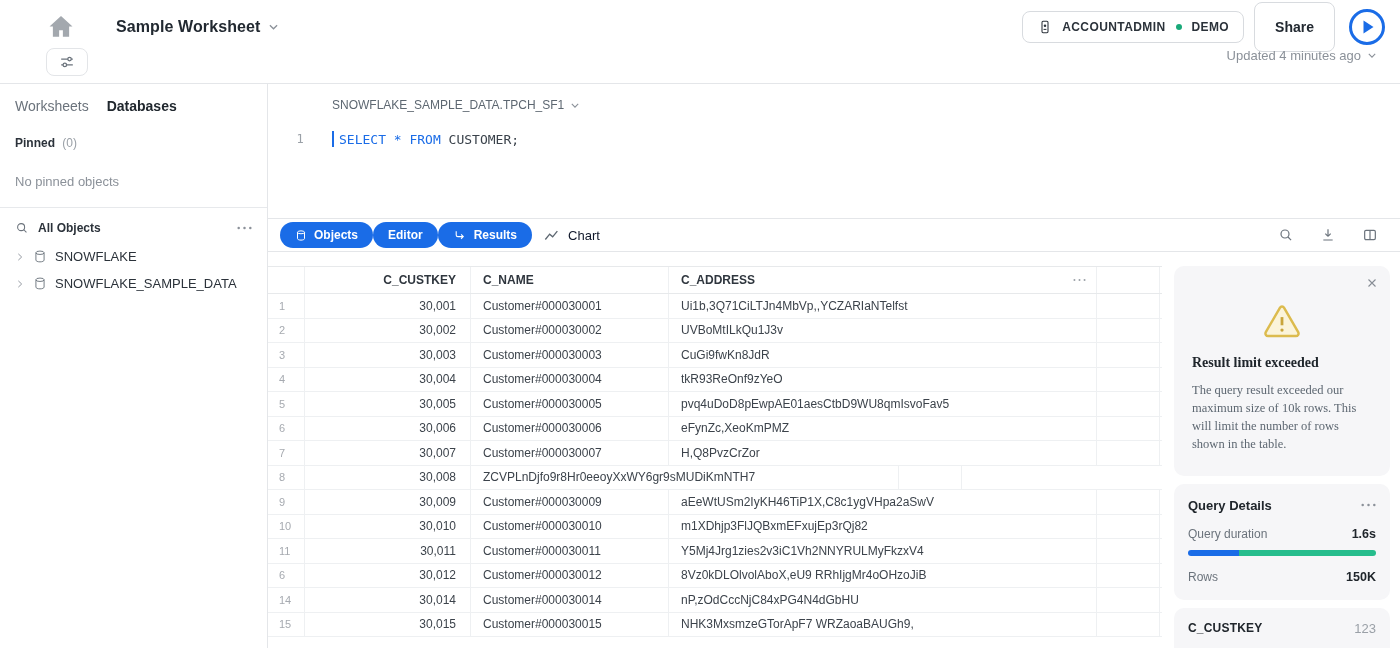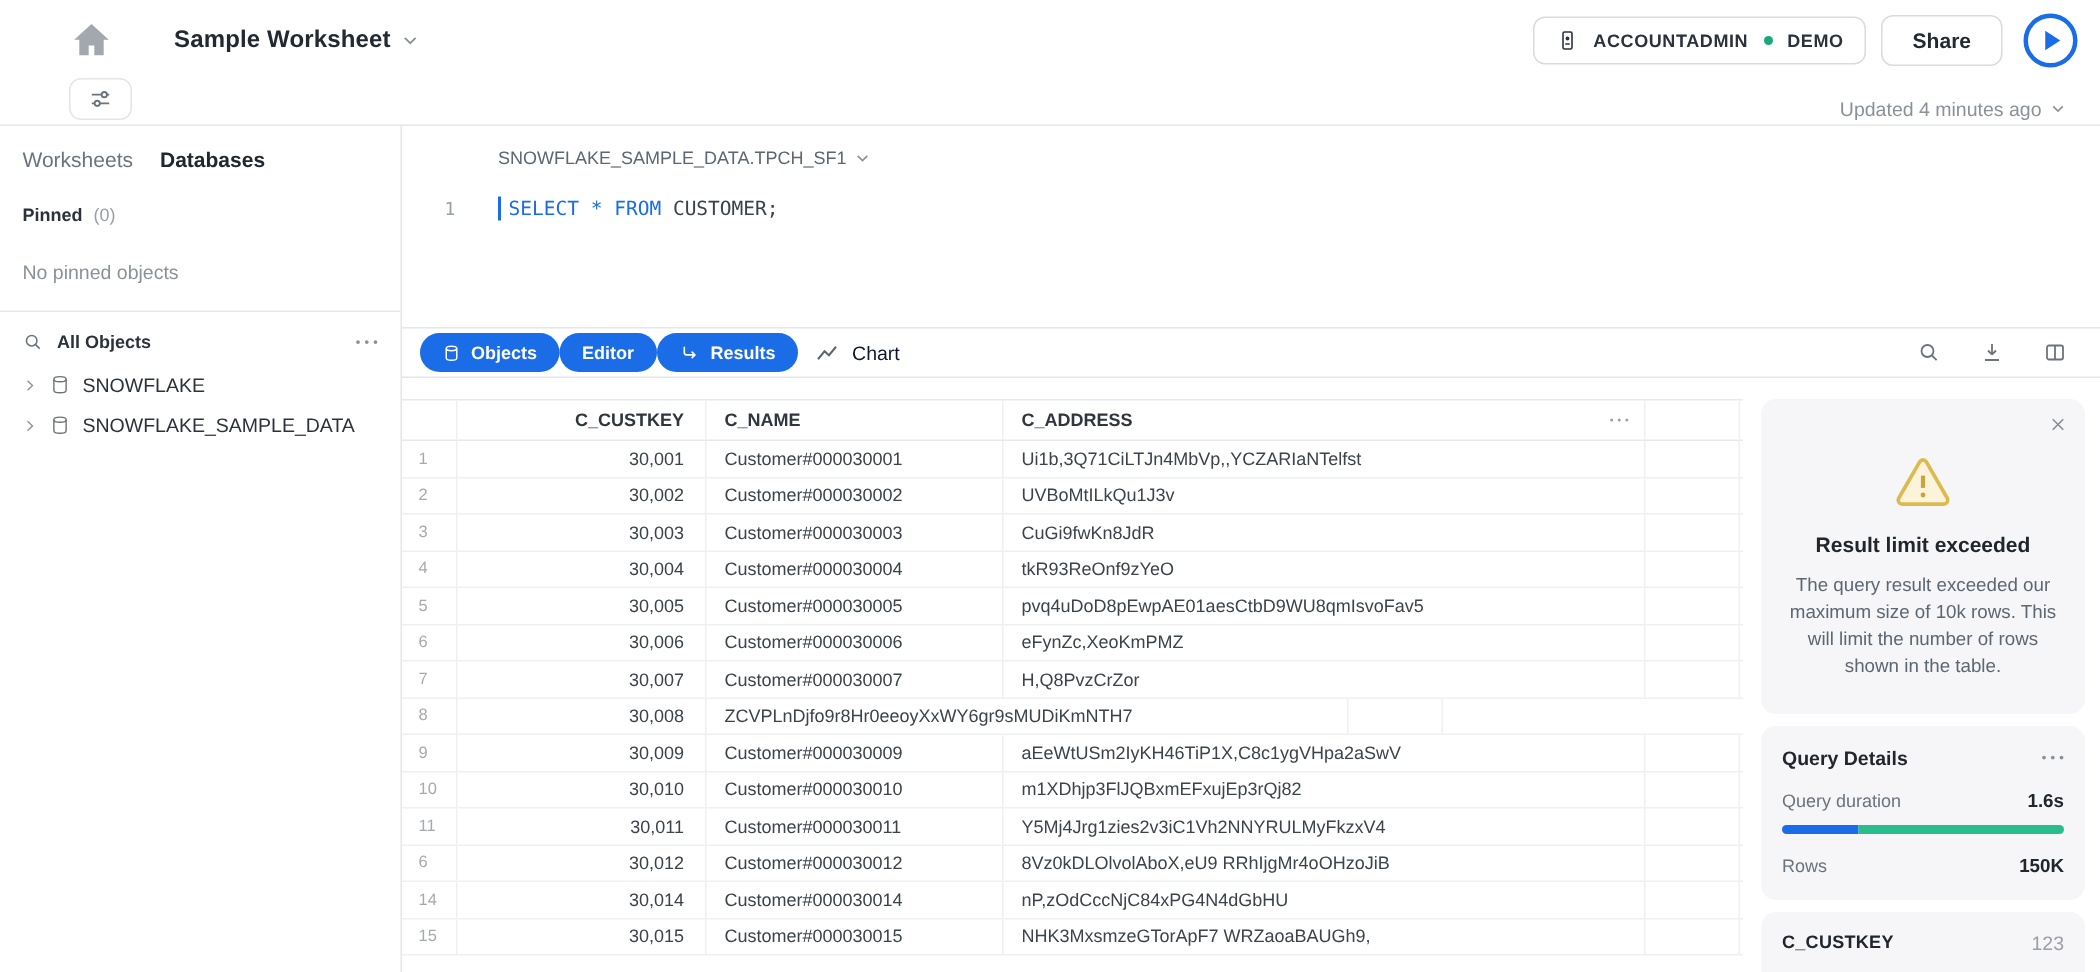--- a/index.html
+++ b/index.html
@@ -11,23 +11,23 @@
   .topbar { height:84px; border-bottom:1px solid #e4e6e9; flex:0 0 auto; }
   .topbar-row1 { display:flex; align-items:center; height:48px; padding:6px 14px 0 46px; }
   .home-ic { width:30px; height:30px; flex:0 0 auto; }
   .ws-title { font-size:16px; font-weight:700; color:#222931; margin-left:40px; letter-spacing:.1px; }
   .caret { width:9px; height:6px; margin-left:9px; }
   .top-right { margin-left:auto; display:flex; align-items:center; }
   .role-pill { display:flex; align-items:center; gap:9px; border:1px solid #d8dbdf; border-radius:8px; height:32px; padding:0 14px; background:#fff; cursor:pointer;margin-left:46px; }
   .role-pill .role { font-size:12px; font-weight:700; color:#2b323a; letter-spacing:.4px; }
   .dot { width:6px; height:6px; border-radius:50%; background:#19a979; margin-left:2px; }
   .role-pill .ctx { font-size:12px; font-weight:700; color:#2b323a; letter-spacing:.4px; }
-  .share-btn { border:1px solid #d8dbdf; border-radius:8px; height:34px; padding:0 20px; background:#fff; font-size:14px; font-weight:600; color:#222931; margin-left:10px; cursor:pointer; font-family:inherit; }
+  .share-btn { border:1px solid #d8dbdf; border-radius:8px; height:50px; padding:0 20px; background:#fff; font-size:14px; font-weight:600; color:#222931; margin-left:10px; cursor:pointer; font-family:inherit; }
   .play-btn { width:38px; height:38px; margin-left:13px; cursor:pointer; }
-  .topbar-row2 { display:flex; align-items:flex-end; height:32px; padding:0 24px 0 46px; }
+  .topbar-row2 { display:flex; align-items:flex-start; height:32px; padding:0 24px 0 46px; }
   .filter-btn { width:42px; height:28px; border:1px solid #e3e5e8; border-radius:8px; background:#fff; display:flex; align-items:center; justify-content:center; cursor:pointer; }
   .updated { margin-left:auto; font-size:13px; color:#8b9199; display:flex; align-items:center; gap:7px; cursor:pointer; }
 
   
   .main { flex:1; display:flex; overflow:hidden; }
 
   
   .sidebar { width:268px; flex:0 0 auto; border-right:1px solid #e4e6e9; padding:14px 0 0 0; overflow:hidden; }
   .side-pad { padding:0 15px; }
   .side-tabs { display:flex; gap:18px; font-size:14px; padding-bottom:16px; }
@@ -71,21 +71,21 @@
   .c-key  { width:166px; padding-right:14px; justify-content:flex-end; border-left:1px solid #eef0f2; }
   .c-name { width:198px; padding-left:12px; border-left:1px solid #eef0f2; }
   .c-addr { width:428px; padding-left:12px; border-left:1px solid #eef0f2; }
   .c-fill { width:64px;  border-left:1px solid #eef0f2; border-right:1px solid #eef0f2; }
   .thead .c-key, .thead .c-name, .thead .c-addr { color:#2f363e; }
   .addr-menu { margin-left:auto; padding-right:10px; display:flex; cursor:pointer; }
 
   
   .detail-panel { width:238px; flex:0 0 auto; padding:14px 10px 0 12px; overflow:hidden; }
   .card { background:#f6f6f8; border-radius:10px; margin-bottom:8px; }
-  .warn-card { position:relative; text-align:center; padding:16px 18px 22px; }
+  .warn-card { position:relative; padding:16px 18px 22px;font-family:Liberation Serif, serif; }
   .warn-close { position:absolute; top:11px; right:12px; cursor:pointer; display:flex; }
   .warn-tri { margin:22px auto 0; display:block; }
   .warn-title { font-size:14px; font-weight:700; color:#20262c; margin-top:15px; }
   .warn-body { font-size:12.5px; color:#5d6771; line-height:1.45; margin-top:10px; }
   .qd-card { padding:14px 14px 16px; }
   .qd-head { display:flex; align-items:center; }
   .qd-title { font-size:13px; font-weight:700; color:#20262c; }
   .qd-menu { margin-left:auto; cursor:pointer; display:flex; }
   .qd-row { display:flex; align-items:center; margin-top:14px; font-size:12px; color:#6b737c; }
   .qd-val { margin-left:auto; font-weight:700; color:#20262c; font-size:12.5px; }

